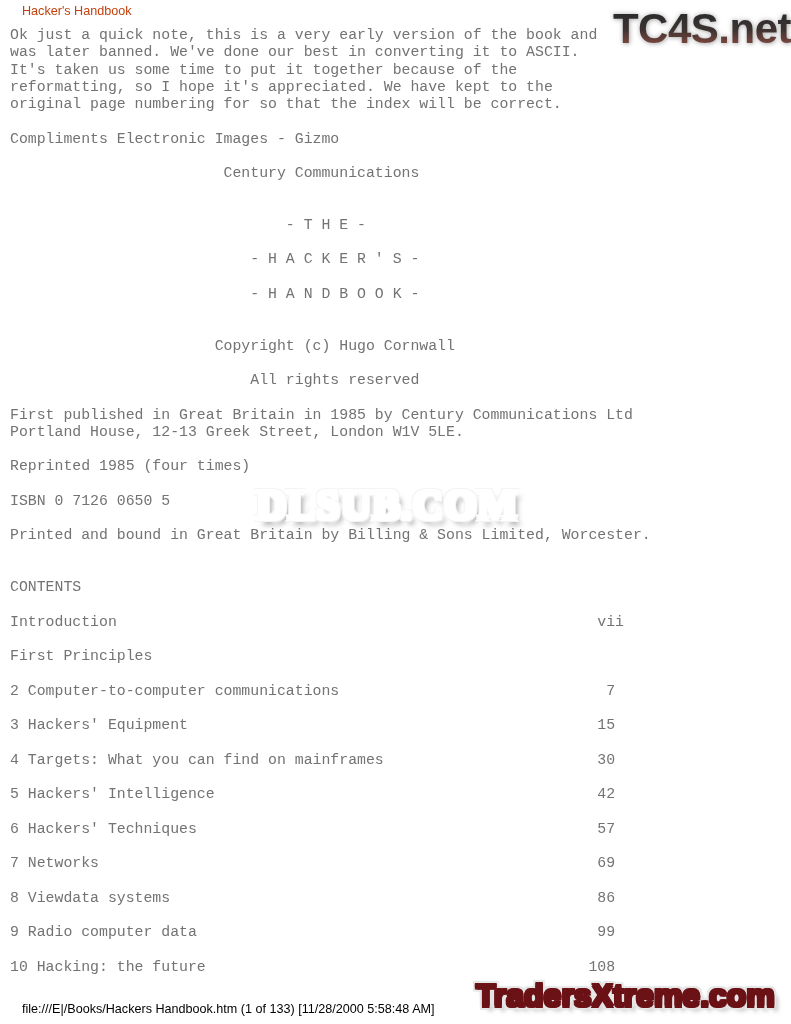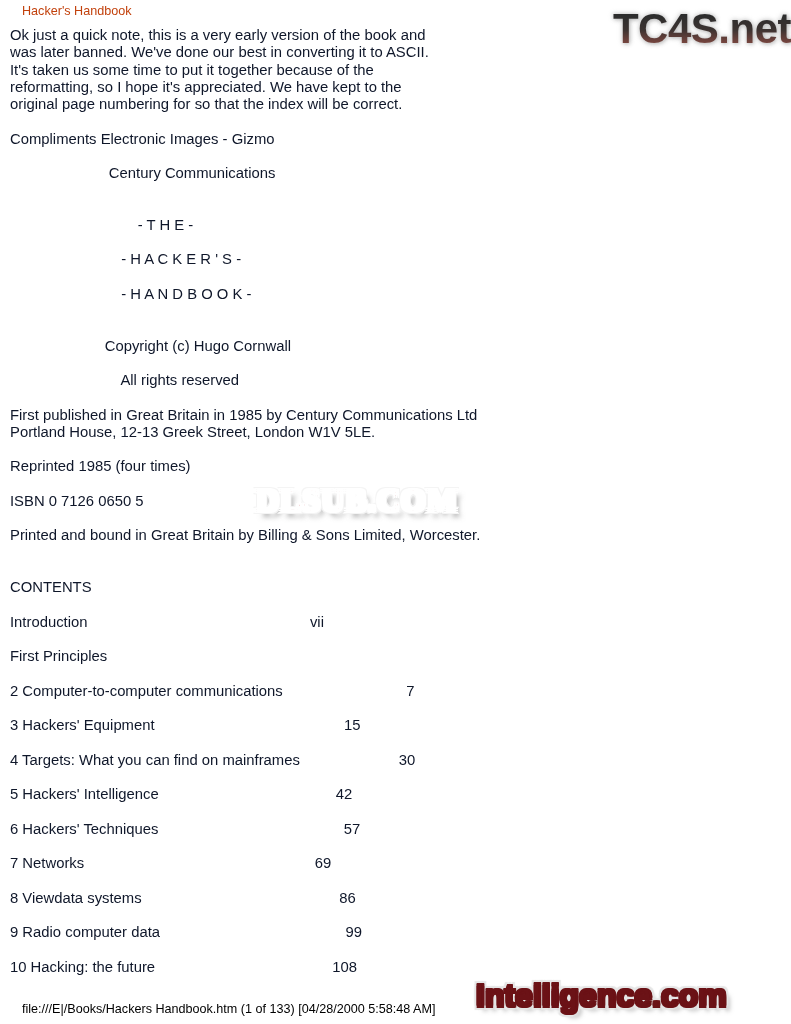--- a/index.html
+++ b/index.html
@@ -16,42 +16,42 @@
     font-family: "Liberation Sans", sans-serif;
   }
   .print-footer {
     position: absolute; left: 22px; top: 1002px;
     font-size: 12.6px; color: #000000;
     font-family: "Liberation Sans", sans-serif;
     white-space: nowrap;
   }
   pre.book-text {
     position: absolute; left: 10px; top: 27px; margin: 0;
-    font-family: Liberation Sans, sans-serif;
+    font-family: Liberation Mono, monospace;
     font-size: 14.83px; line-height: 17.25px;
-    color: #0f172a;
+    color: #737373;
     white-space: pre;
   }
   .wm { position: absolute; white-space: nowrap; line-height: 1; font-weight: bold; }
   
   .wm-tc4s {
     top: 8px; right: 0px;
     font-family: "Liberation Sans", sans-serif;
     font-size: 42px; letter-spacing: -0.5px;
     background: linear-gradient(to bottom, #2d2d2d 18%, #3c3331 52%, #6e423c 78%, #8a4f47 100%);
     -webkit-background-clip: text; background-clip: text;
     color: #5a3a36; -webkit-text-fill-color: transparent;
     filter: drop-shadow(1px 1px 2px rgba(170,170,170,0.85)) drop-shadow(-1px -1px 2px rgba(215,215,215,0.7));
     margin-left: 12px;
   }
   
   .wm-dlsub {
     left: 256px; top: 484px;
     font-family: "Liberation Serif", serif;
-    font-size: 32px; letter-spacing: 1px;
+    font-size: 42px; letter-spacing: 1px;
     background: linear-gradient(to bottom, #ea5056 8%, #d21a26 42%, #b30e19 70%, #9c0c15 100%);
     -webkit-background-clip: text; background-clip: text;
     color: #c01220; -webkit-text-fill-color: transparent;
     text-shadow:
       -2px -2px 0 #ffffff, -2px 0 0 #ffffff, -2px 2px 0 #ffffff,
        0 -2px 0 #ffffff,  0 2px 0 #ffffff,
        2px -2px 0 #ffffff,  2px 0 0 #ffffff,  2px 2px 0 #ffffff,
       -3px 3px 0 #f4f4f4, 3px -3px 0 #f4f4f4, 3px 3px 0 #f4f4f4, -3px -3px 0 #f4f4f4,
        5px 6px 5px rgba(110,110,110,0.55);
   }
@@ -133,17 +133,17 @@
 8 Viewdata systems                                                86
 
 9 Radio computer data                                             99
 
 10 Hacking: the future                                           108</pre>
 
   <span class="wm wm-tc4s">TC4S.net</span>
 
   <span class="wm wm-dlsub">DLSUB.COM</span>
 
-  <span class="wm wm-traders">Intelligence.com</span>
+  <span class="wm wm-traders">TradersXtreme.com</span>
 
-  <div class="print-footer">file:///E|/Books/Hackers Handbook.htm (1 of 133) [04/28/2000 5:58:48 AM]</div>
+  <div class="print-footer">file:///E|/Books/Hackers Handbook.htm (1 of 133) [11/28/2000 5:58:48 AM]</div>
 
 </div>
 
 </body></html>

